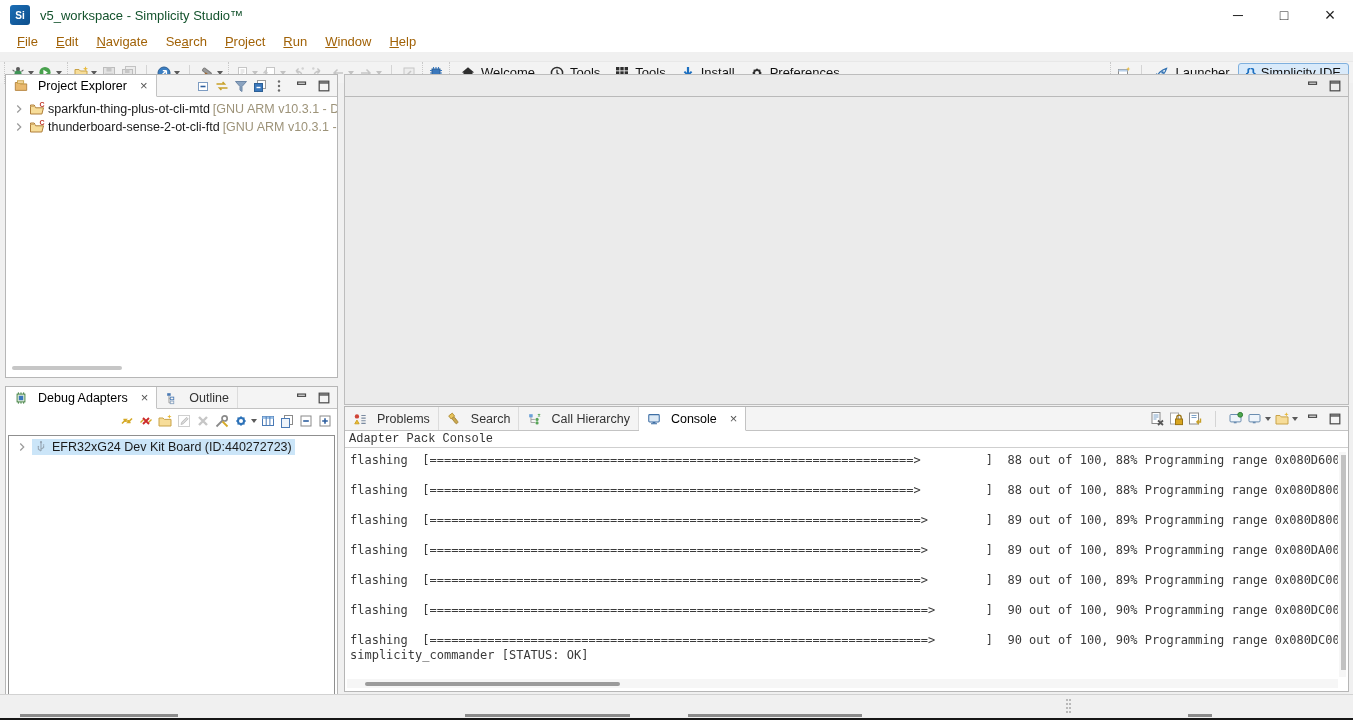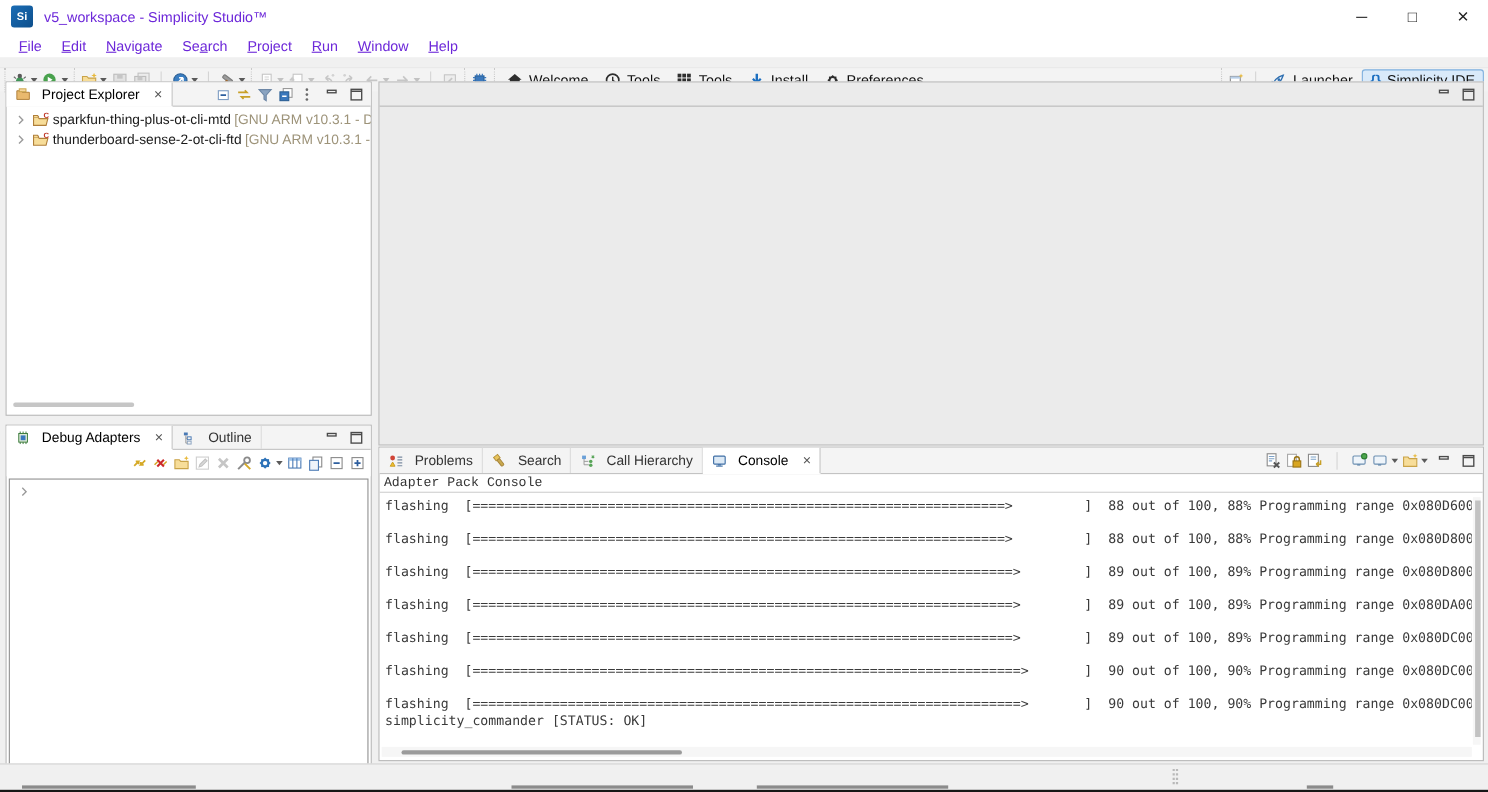--- a/index.html
+++ b/index.html
@@ -3,27 +3,27 @@
 <meta charset="utf-8">
 <style>
   * { margin:0; padding:0; box-sizing:border-box; }
   html,body { width:1353px; height:720px; overflow:hidden; }
   body { font-family:"Liberation Sans", sans-serif; background:#f0f0f0; position:relative; font-size:13px; color:#1a1a1a; }
   .abs { position:absolute; }
 
   
   .titlebar { left:0; top:0; width:1353px; height:30px; background:#ffffff; display:flex; align-items:center; }
   .app-logo { width:20px; height:20px; margin-left:10px; border-radius:3px; background:linear-gradient(135deg,#1b6db5,#0d4f8c); color:#fff; font-size:10px; font-weight:bold; display:flex; align-items:center; justify-content:center; }
-  .app-title { margin-left:10px; font-size:13px; color:#6d28d9; }
+  .app-title { margin-left:10px; font-size:13px; color:#14532d; }
   .win-controls { margin-left:auto; display:flex; height:100%; }
   .win-btn { width:46px; height:100%; display:flex; align-items:center; justify-content:center; font-size:14px; color:#222; cursor:default; }
 
   
   .menubar { left:0; top:30px; width:1353px; height:22px; background:#ffffff; display:flex; align-items:center; padding-left:8px; }
-  .menu-item { padding:2px 9px; color:#6d28d9; }
+  .menu-item { padding:2px 9px; color:#a16207; }
   .menu-item u { text-decoration:underline; }
 
   
   .toolbar { left:0; top:52px; width:1353px; height:22px; background:#f3f3f3; border-top:1px solid #e8e8e8; display:flex; align-items:center; padding:0 4px;margin-top:9px; }
   .tgroup { display:flex; align-items:center; height:22px; padding:0 3px; }
   .tgroup.dotted { border-left:1px dotted #c9c9c9; }
   .tbtn { display:flex; align-items:center; height:20px; padding:0 2px; }
   .drop { width:0; height:0; border-left:3px solid transparent; border-right:3px solid transparent; border-top:4px solid #5a5a5a; margin-left:2px; }
   .drop.dis { border-top-color:#c2c2c2; }
   .vsep { width:1px; height:16px; background:#d4d4d4; margin:0 4px; }
@@ -448,20 +448,29 @@
     <svg class="i16" viewBox="0 0 16 16">
         <rect x="3" y="3" width="10" height="10" fill="#fff" stroke="#8a8a8a"></rect>
         <path d="M5.2 8h5.6M8 5.2v5.6" stroke="#2d5e9e" stroke-width="1.6"></path>
       </svg>
   </div>
   <div class="da-content">
     <div class="tree-row">
       <svg class="i14" viewBox="0 0 16 16">
           <path d="M6 4l4 4-4 4" stroke="#9a9a9a" fill="none" stroke-width="1.4"></path>
         </svg>
+      <span class="sel-hl">
+        <svg class="i14" viewBox="0 0 16 16">
+            <path d="M8 2.5v10M8 12.5l-3-2V8.2M8 10.5l3-2V6.8" stroke="#97a6b4" stroke-width="1.3" fill="none"></path>
+            <circle cx="8" cy="2.5" r="1.3" fill="#97a6b4"></circle>
+            <rect x="4.2" y="6.8" width="1.6" height="1.6" fill="#97a6b4"></rect>
+            <circle cx="11" cy="5.8" r="0.9" fill="#97a6b4"></circle>
+          </svg>
+        <span>EFR32xG24 Dev Kit Board (ID:440272723)</span>
+      </span>
     </div>
   </div>
 </div>
 
 <div class="abs editor">
   <div class="editor-tabstrip">
     <div class="panel-minmax">
       <svg class="i14" viewBox="0 0 16 16">
           <rect x="3" y="3.5" width="9" height="2.6" fill="none" stroke="#4a4a4a" stroke-width="1.4"></rect>
         </svg>

